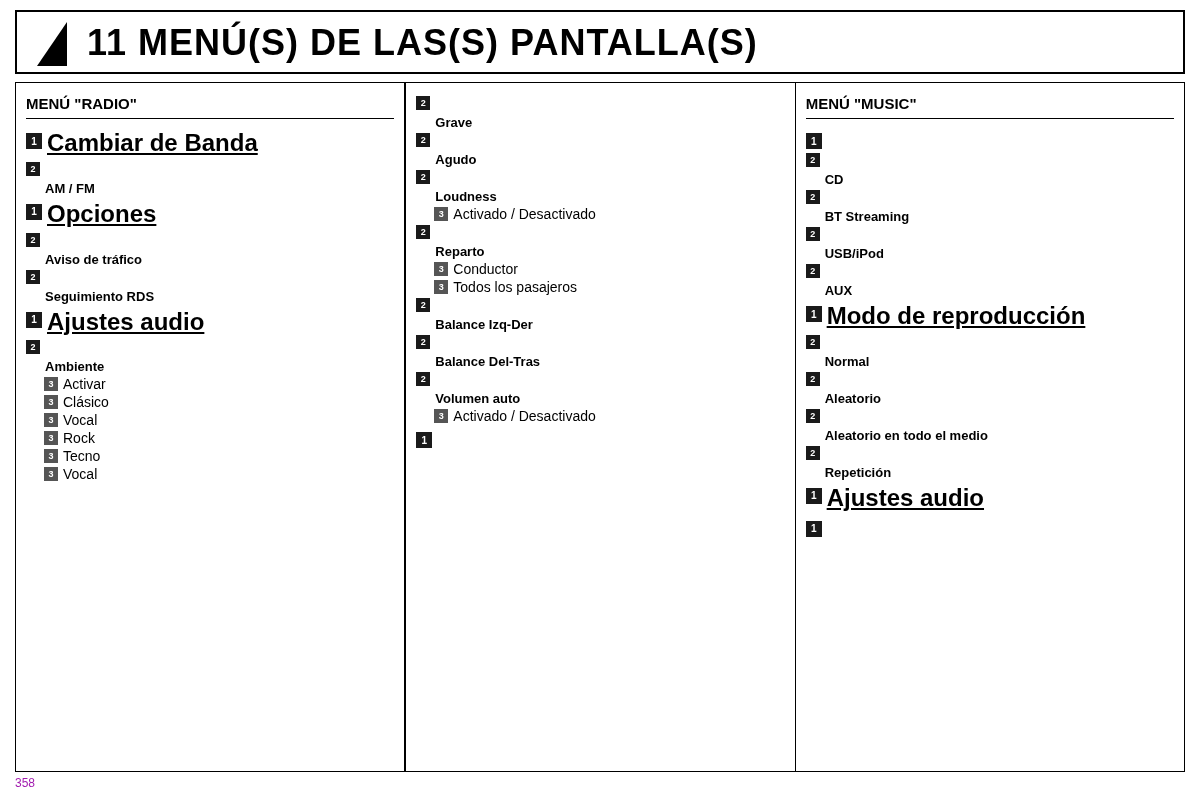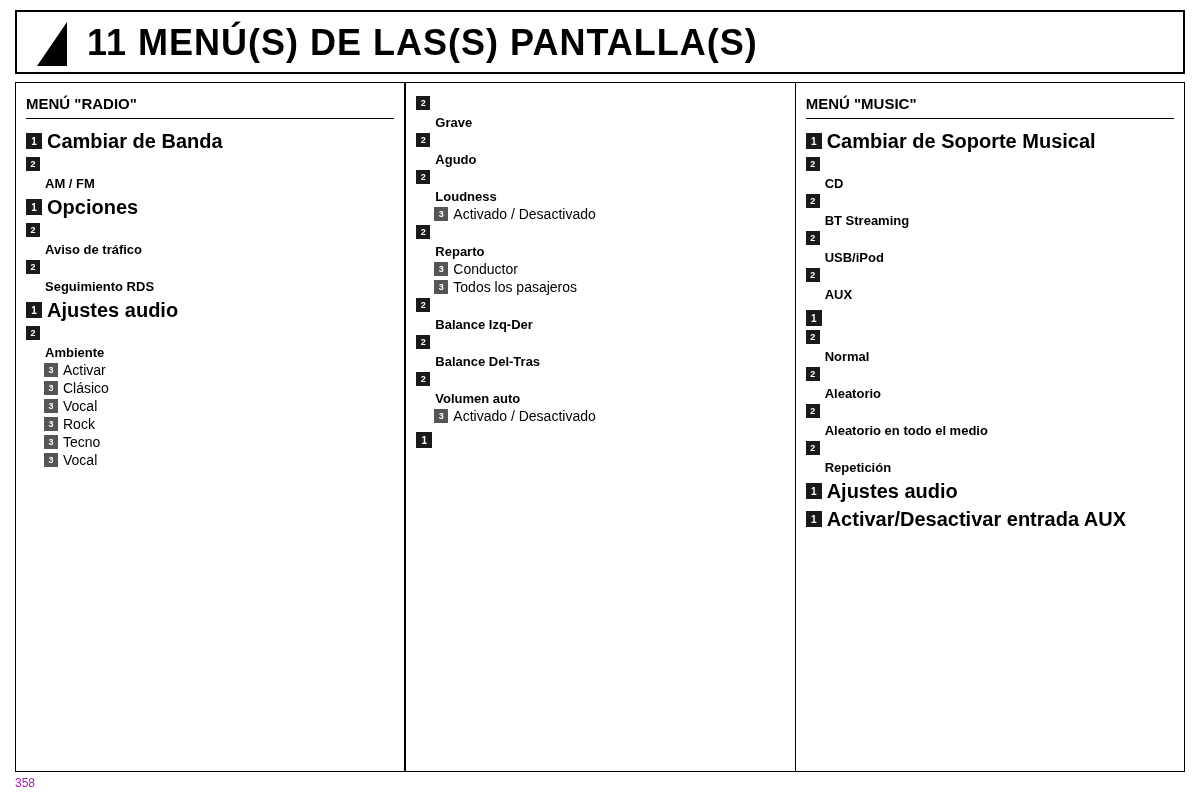--- a/index.html
+++ b/index.html
@@ -105,23 +105,24 @@
       margin-bottom: 3px;
       margin-top: 4px;
     }
     .item-level-1 .badge {
       width: 16px;
       height: 16px;
       font-size: 10px;
       margin-top: 4px;
     }
     .item-level-1 .item-text {
-      font-size: 20px;
+      font-size: 24px;
       font-weight: 900;
       line-height: 1.2;
+      text-decoration: underline;
     }
 
     .item-level-2 {
       margin-left: 0;
       margin-bottom: 2px;
     }
     .item-level-2 .item-text {
       font-size: 13px;
       font-weight: 600;
       margin-top: 20px;
@@ -271,40 +272,40 @@
             <span class="badge">1</span>
           </div>
         </div>
     </div>
 
     <div class="column" id="col-music">
       <div class="col-header">MENÚ "MUSIC"</div>
       <div id="items-music">
           <div class="menu-item item-level-1">
             <span class="badge">1</span>
-            <span class="item-text">Cambiar de Soporte Musical</span>
           </div>
           <div class="menu-item item-level-2">
             <span class="badge">2</span>
             <span class="item-text">CD</span>
           </div>
           <div class="menu-item item-level-2">
             <span class="badge">2</span>
             <span class="item-text">BT Streaming</span>
           </div>
           <div class="menu-item item-level-2">
             <span class="badge">2</span>
             <span class="item-text">USB/iPod</span>
           </div>
           <div class="menu-item item-level-2">
             <span class="badge">2</span>
             <span class="item-text">AUX</span>
           </div>
           <div class="menu-item item-level-1">
             <span class="badge">1</span>
+            <span class="item-text">Modo de reproducción</span>
           </div>
           <div class="menu-item item-level-2">
             <span class="badge">2</span>
             <span class="item-text">Normal</span>
           </div>
           <div class="menu-item item-level-2">
             <span class="badge">2</span>
             <span class="item-text">Aleatorio</span>
           </div>
           <div class="menu-item item-level-2">
@@ -314,21 +315,20 @@
           <div class="menu-item item-level-2">
             <span class="badge">2</span>
             <span class="item-text">Repetición</span>
           </div>
           <div class="menu-item item-level-1">
             <span class="badge">1</span>
             <span class="item-text">Ajustes audio</span>
           </div>
           <div class="menu-item item-level-1">
             <span class="badge">1</span>
-            <span class="item-text">Activar/Desactivar entrada AUX</span>
           </div>
         </div>
     </div>
   </div>
 
   <div class="page-footer">
     <span>358</span>
   </div>
 </div>
 

